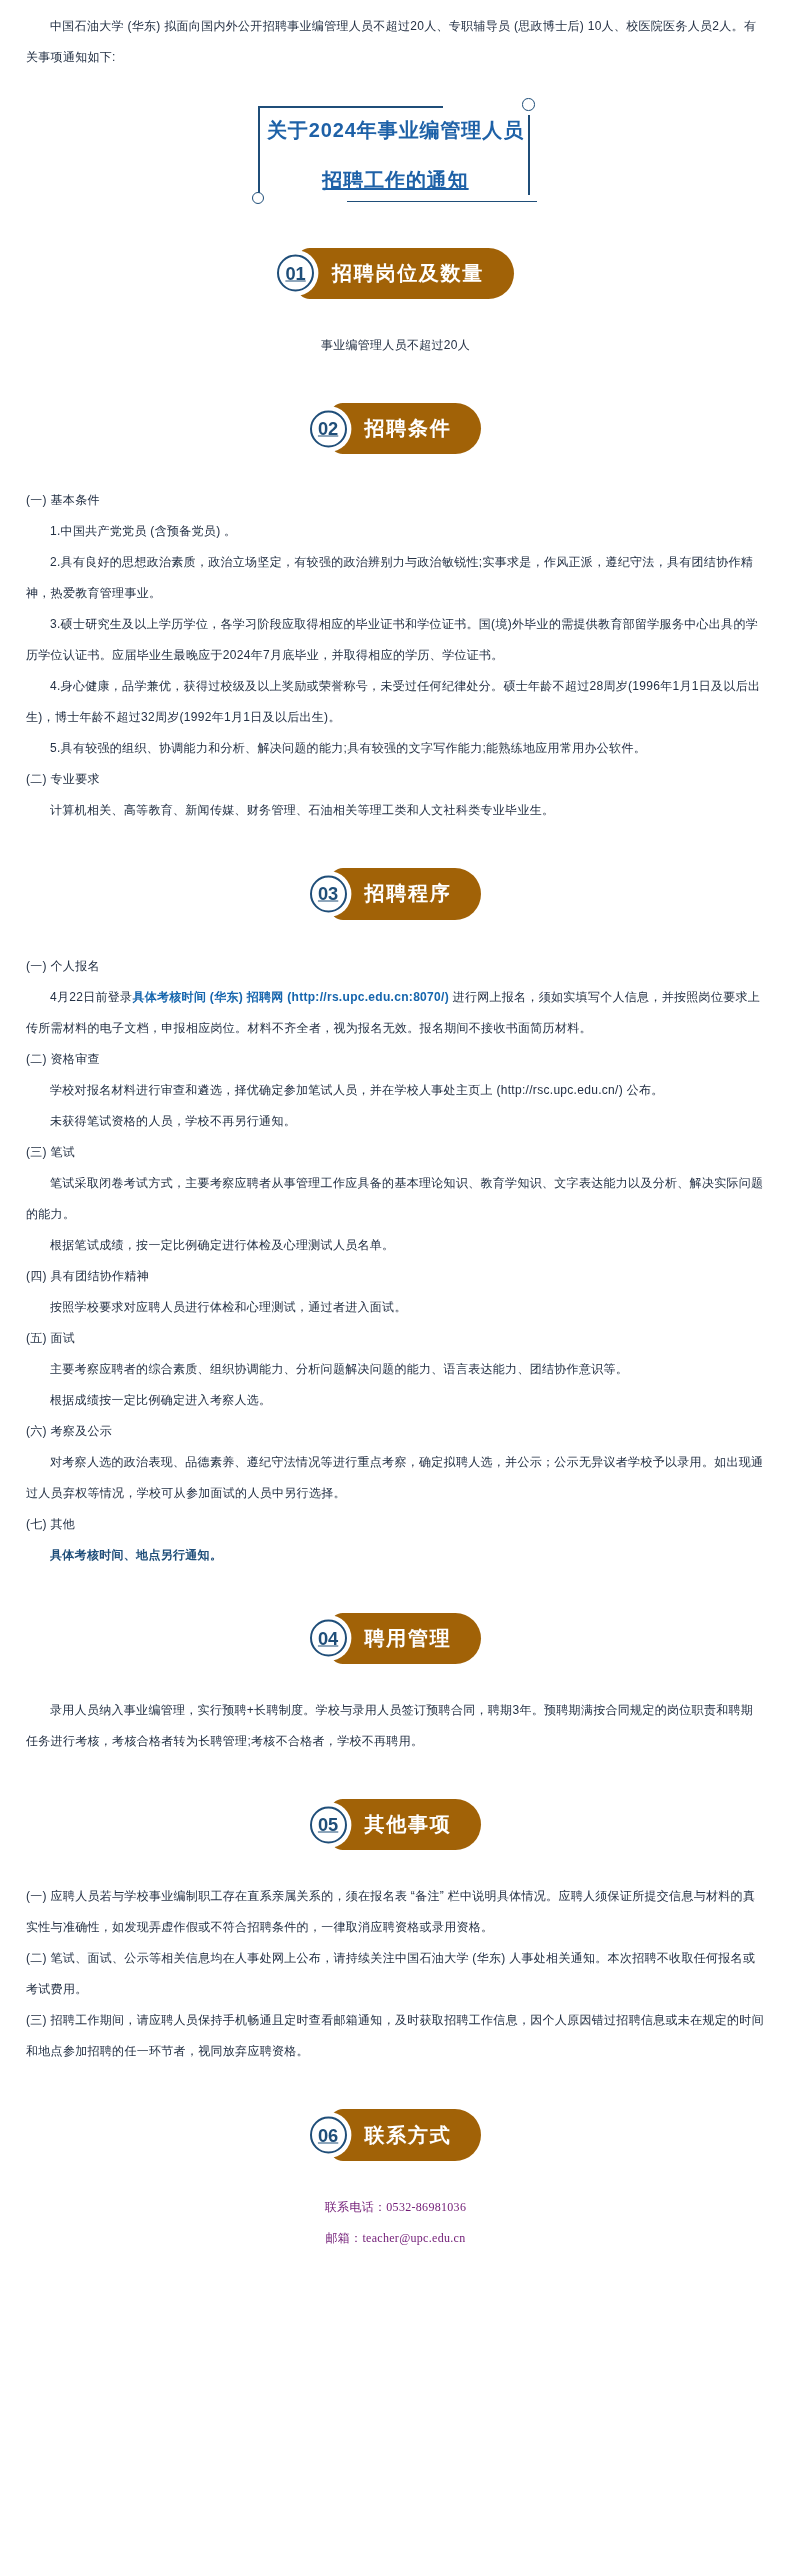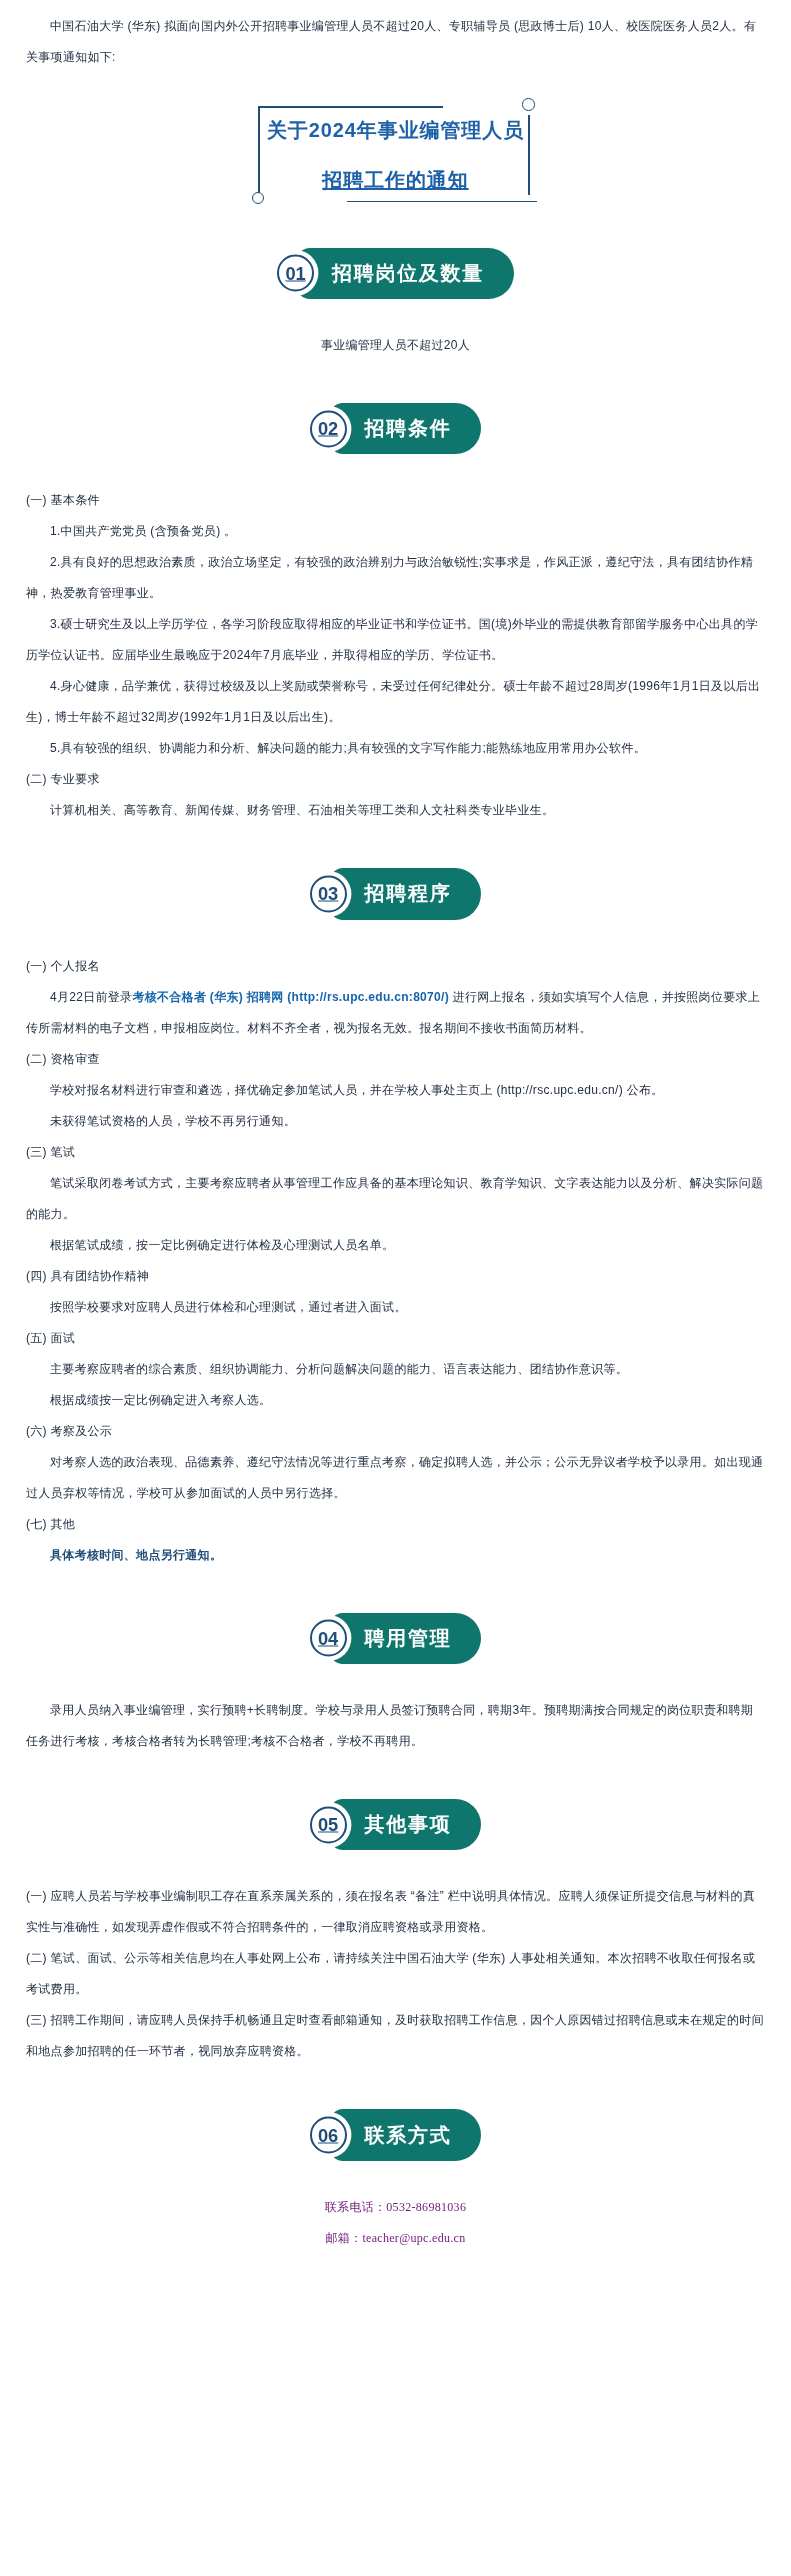--- a/index.html
+++ b/index.html
@@ -22,21 +22,21 @@
   .title-l2{top:64px;text-decoration:underline;}
   .tb-top{position:absolute;left:0;top:3.5px;width:185px;height:1.7px;background:#1f4e79;}
   .tb-left{position:absolute;left:0;top:3.5px;width:1.7px;height:89px;background:#1f4e79;}
   .tb-circ-bl{position:absolute;left:-6.1px;top:89px;width:10.5px;height:10.5px;border:1.7px solid #1f4e79;border-radius:50%;background:#fff;}
   .tb-circ-tr{position:absolute;right:-1.7px;top:-4.4px;width:10.5px;height:10.5px;border:1.7px solid #1f4e79;border-radius:50%;background:#fff;}
   .tb-right{position:absolute;right:3.5px;top:12.2px;width:1.7px;height:80px;background:#1f4e79;}
   .tb-bottom{position:absolute;right:-3.5px;top:98px;width:190px;height:1.7px;background:#1f4e79;}
 
   
   .badge{position:relative;width:max-content;margin:42px auto 31px auto;padding-left:20px;}
-  .badge-pill{display:block;background:#0f766e;color:#ffffff;font-size:20px;font-weight:bold;
+  .badge-pill{display:block;background:#a16207;color:#ffffff;font-size:20px;font-weight:bold;
       letter-spacing:1.7px;padding:12.2px 30px 12.2px 35px;border-radius:13px 26px 26px 13px;}
   .badge-num{position:absolute;left:0;top:50%;transform:translateY(-50%);
       width:33px;height:33px;background:#ffffff;border:2.6px solid #1f4e79;border-radius:50%;
       box-shadow:0 0 0 4.4px #ffffff;color:#1f4e79;font-size:18.3px;font-weight:bold;
       display:flex;align-items:center;justify-content:center;z-index:1;text-decoration:underline;}
 </style>
 </head>
 <body>
 
 <div class="page">
@@ -71,21 +71,21 @@
   <p class="body indent">4.身心健康，品学兼优，获得过校级及以上奖励或荣誉称号，未受过任何纪律处分。硕士年龄不超过28周岁(1996年1月1日及以后出生)，博士年龄不超过32周岁(1992年1月1日及以后出生)。</p>
   <p class="body indent">5.具有较强的组织、协调能力和分析、解决问题的能力;具有较强的文字写作能力;能熟练地应用常用办公软件。</p>
   <p class="body label">(二) 专业要求</p>
   <p class="body indent">计算机相关、高等教育、新闻传媒、财务管理、石油相关等理工类和人文社科类专业毕业生。</p>
 
   <div class="badge">
     <span class="badge-num">03</span>
     <span class="badge-pill">招聘程序</span>
   </div>
   <p class="body label">(一) 个人报名</p>
-  <p class="body indent"><span>4月22日前登录</span><span class="link">考核不合格者 (华东) 招聘网 (http://rs.upc.edu.cn:8070/) </span><span>进行网上报名，须如实填写个人信息，并按照岗位要求上传所需材料的电子文档，申报相应岗位。材料不齐全者，视为报名无效。报名期间不接收书面简历材料。</span></p>
+  <p class="body indent"><span>4月22日前登录</span><span class="link">具体考核时间 (华东) 招聘网 (http://rs.upc.edu.cn:8070/) </span><span>进行网上报名，须如实填写个人信息，并按照岗位要求上传所需材料的电子文档，申报相应岗位。材料不齐全者，视为报名无效。报名期间不接收书面简历材料。</span></p>
   <p class="body label">(二) 资格审查</p>
   <p class="body indent">学校对报名材料进行审查和遴选，择优确定参加笔试人员，并在学校人事处主页上 (http://rsc.upc.edu.cn/) 公布。</p>
   <p class="body indent">未获得笔试资格的人员，学校不再另行通知。</p>
   <p class="body label">(三) 笔试</p>
   <p class="body indent">笔试采取闭卷考试方式，主要考察应聘者从事管理工作应具备的基本理论知识、教育学知识、文字表达能力以及分析、解决实际问题的能力。</p>
   <p class="body indent">根据笔试成绩，按一定比例确定进行体检及心理测试人员名单。</p>
   <p class="body label">(四) 具有团结协作精神</p>
   <p class="body indent">按照学校要求对应聘人员进行体检和心理测试，通过者进入面试。</p>
   <p class="body label">(五) 面试</p>
   <p class="body indent">主要考察应聘者的综合素质、组织协调能力、分析问题解决问题的能力、语言表达能力、团结协作意识等。</p>

